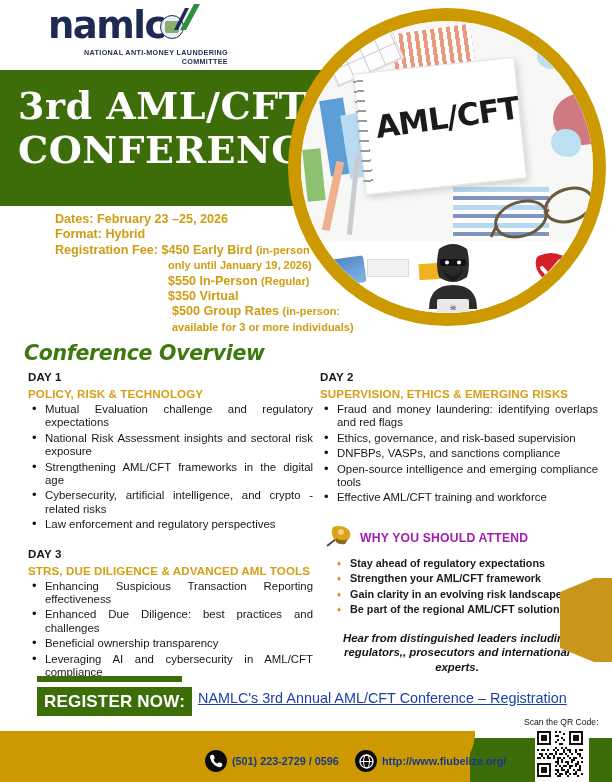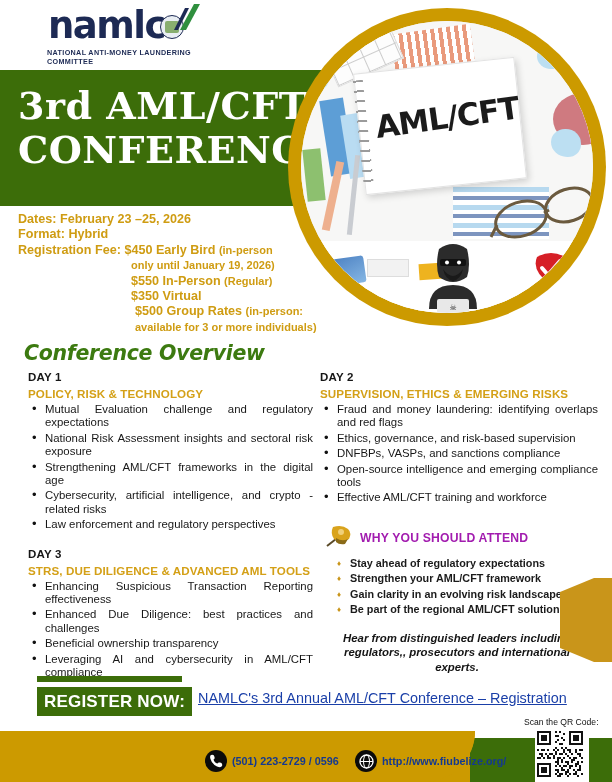--- a/index.html
+++ b/index.html
@@ -28,21 +28,21 @@
   .logo-seal:after{
     content:"";position:absolute;left:4px;top:5px;width:14px;height:12px;
     background:#6f9e4d;border-radius:2px;opacity:.8;
   }
   .logo-swoosh{
     position:absolute;left:136px;top:-2px;width:26px;height:30px;
   }
   .logo-sub{
     position:absolute;left:9px;top:44px;
     font-family:"Liberation Sans", sans-serif;
-    font-size:7.2px;font-weight:bold;color:#1d2a54;letter-spacing:.35px;
+    font-size:7.2px;font-weight:bold;color:#1d2a54;letter-spacing:.35px;text-align:right;
   }
 
   
   .title-band{
     position:absolute;left:0;top:70px;width:340px;height:136px;
     background:#3c6d09;
     z-index:2;
   }
   .title-band h1{
     margin:0;padding:14px 0 0 18px;
@@ -105,21 +105,21 @@
   .sticky{position:absolute;left:118px;bottom:34px;width:36px;height:16px;background:#eeb31f;transform:rotate(-4deg);}
   .paperwhite{position:absolute;left:66px;bottom:36px;width:40px;height:16px;background:#f2f2f2;border:1px solid #ddd;}
   .check-badge{position:absolute;right:22px;bottom:26px;width:40px;height:38px;}
   .hacker{position:absolute;left:122px;bottom:-2px;width:60px;height:72px;}
 
   
   .details{
     position:absolute;left:18px;top:212px;width:320px;
     color:#cf9c12;font-weight:bold;z-index:4;
   }
-  .details .line{font-size:12.6px;line-height:15.4px;white-space:nowrap;}
+  .details .line{font-size:12.6px;line-height:15.4px;white-space:nowrap;margin-left:37px;}
   .details .small{font-size:11px;}
   .details .indent{padding-left:113px;}
   .details .indent2{padding-left:117px;}
 
   
   .overview-title{
     position:absolute;left:24px;top:341px;
     font-family:"DejaVu Sans", sans-serif;
     font-style:italic;font-weight:bold;font-size:20.5px;color:#3c7a10;
     letter-spacing:-.3px;

